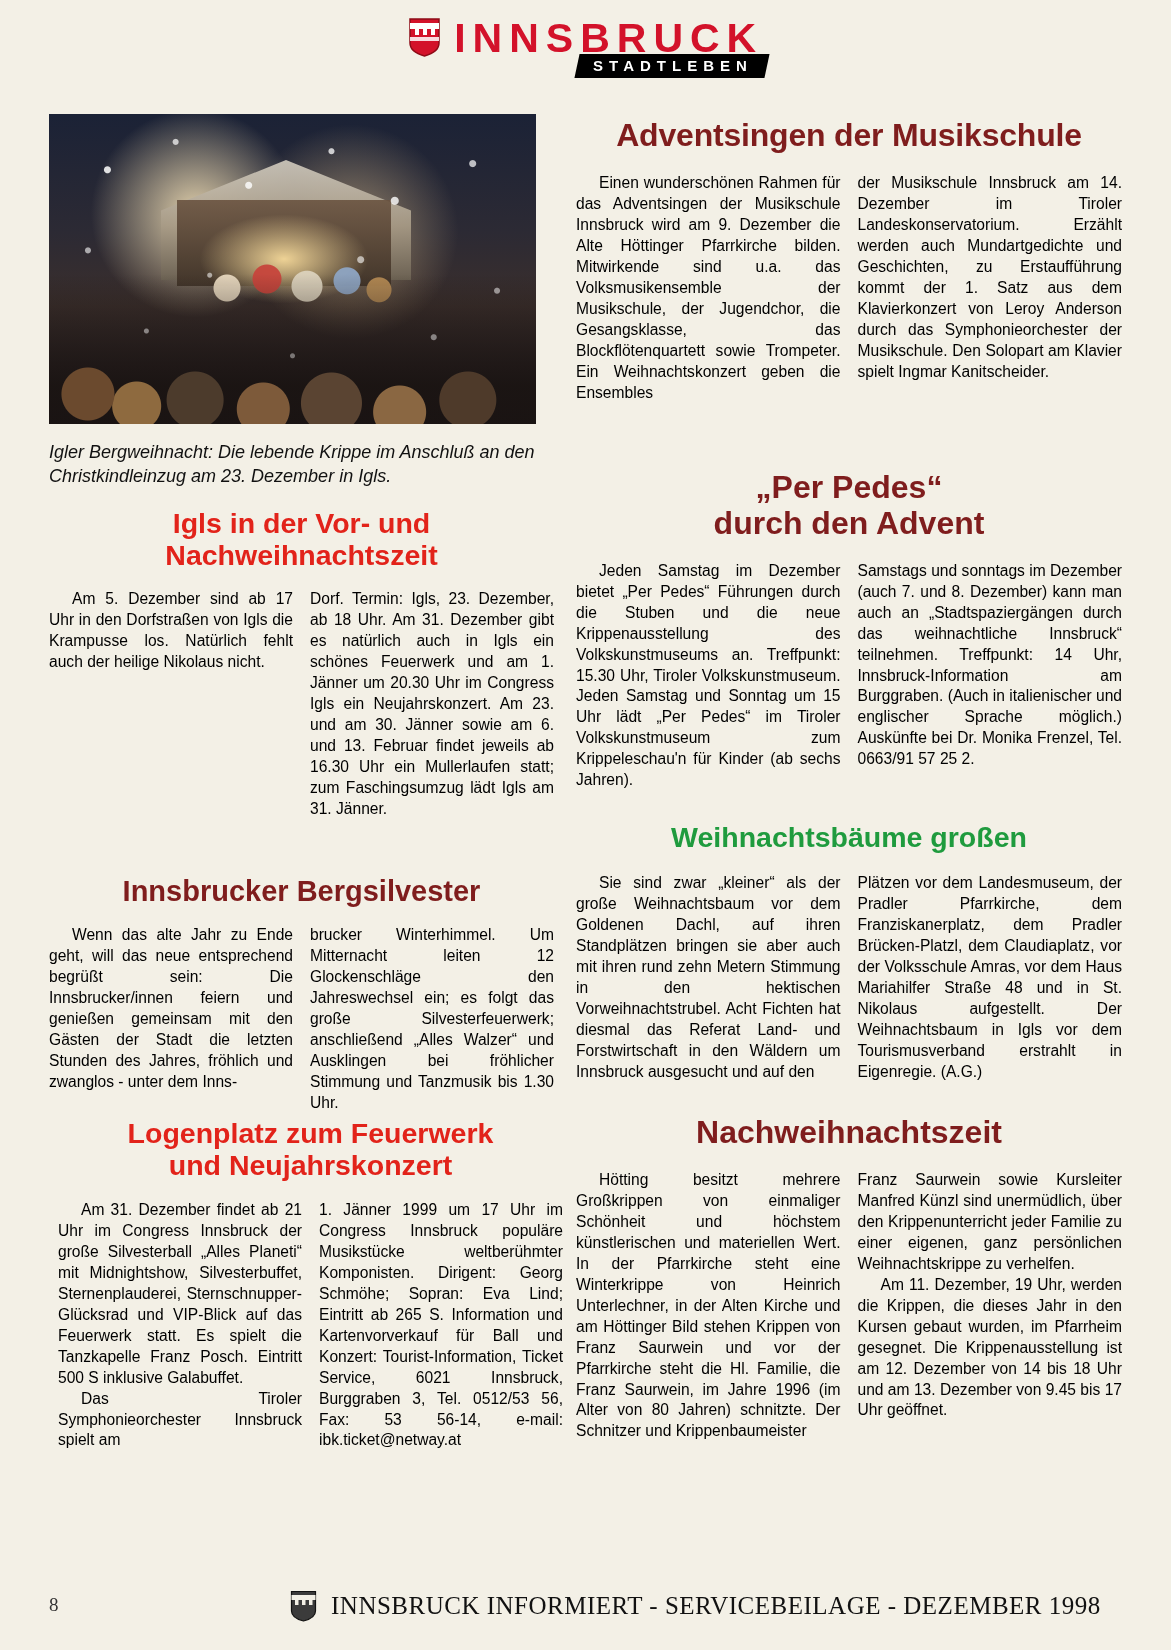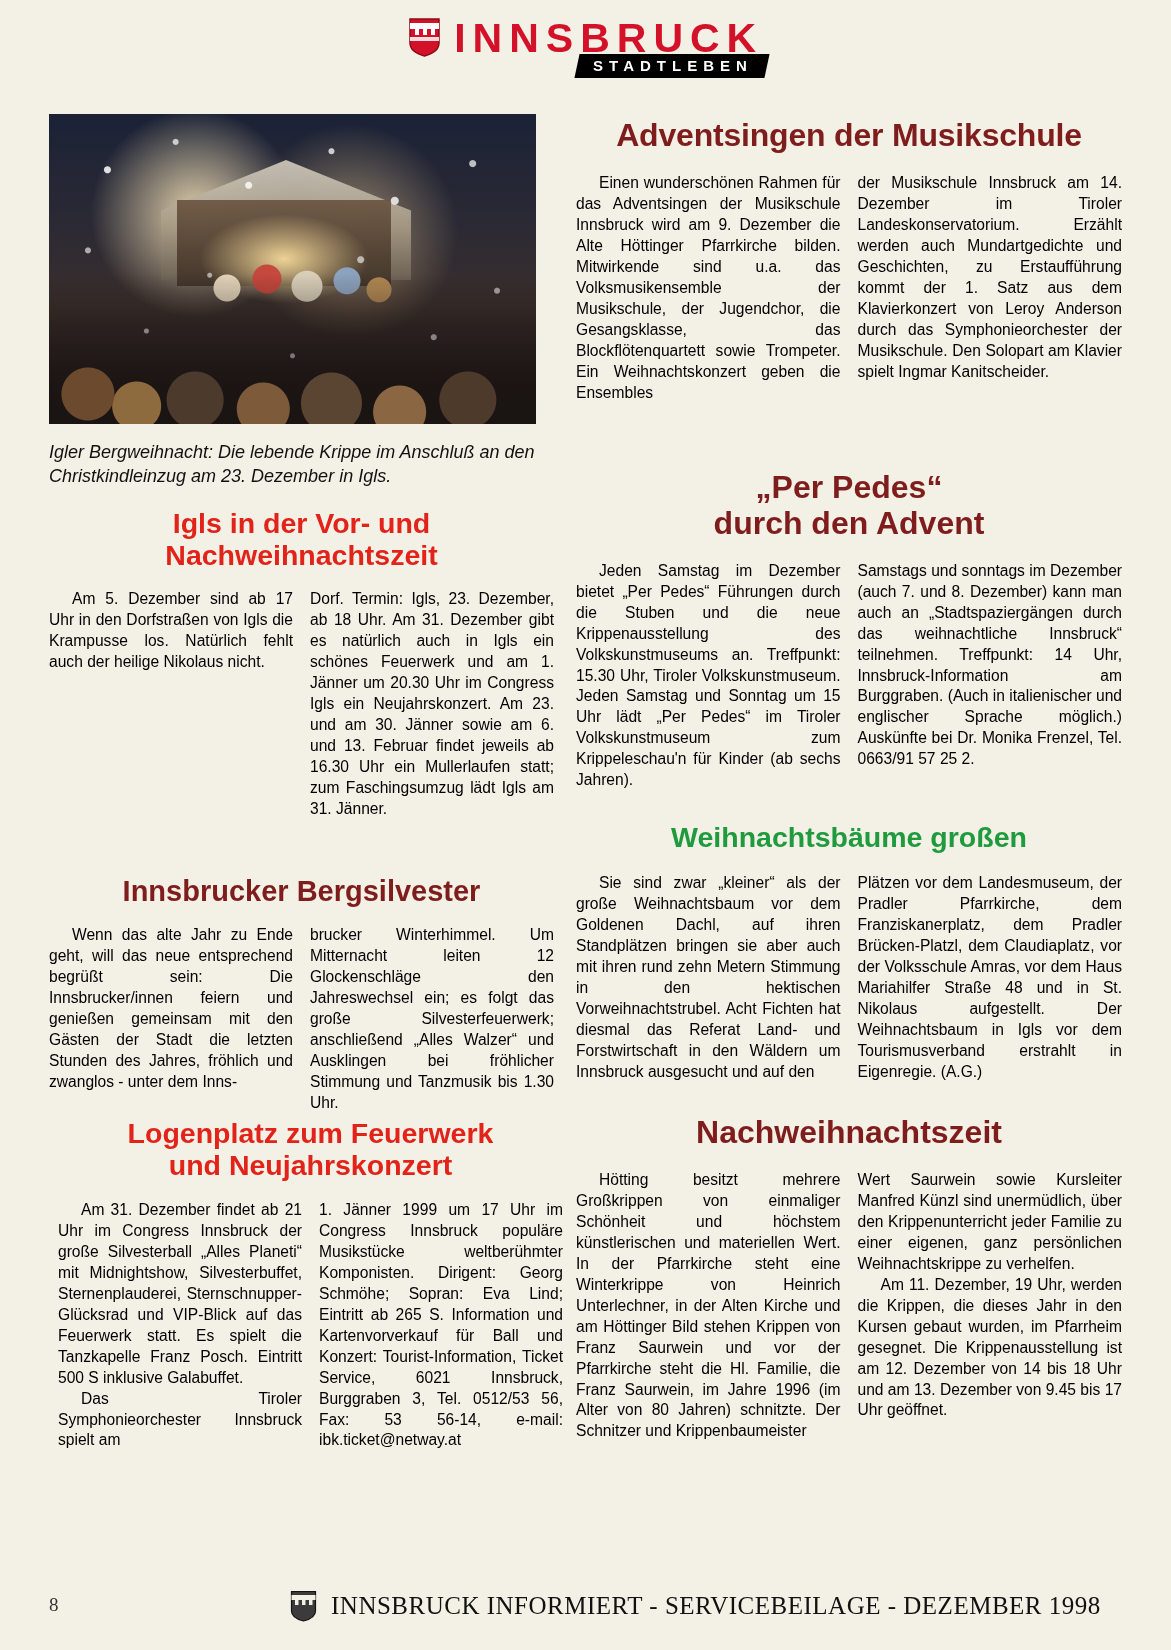--- a/index.html
+++ b/index.html
@@ -285,21 +285,21 @@
     </div>
   </div>
 
   <div class="col" style="left:576px; top:1115px; width:546px;">
     <h2 class="head head-black" style="font-size:32px;">Nachweihnachtszeit</h2>
     <div class="twocol body-text" style="margin-top:19px;">
       <div>
           <p class="first">Hötting besitzt mehrere Großkrippen von einmaliger Schönheit und höchstem künstlerischen und materiellen Wert. In der Pfarrkirche steht eine Winterkrippe von Heinrich Unterlechner, in der Alten Kirche und am Höttinger Bild stehen Krippen von Franz Saurwein und vor der Pfarrkirche steht die Hl. Familie, die Franz Saurwein, im Jahre 1996 (im Alter von 80 Jahren) schnitzte. Der Schnitzer und Krippenbaumeister</p>
         </div>
       <div>
-        <p style="text-indent:0">Wert Saurwein sowie Kursleiter Manfred Künzl sind unermüdlich, über den Krippenunterricht jeder Familie zu einer eigenen, ganz persönlichen Weihnachtskrippe zu verhelfen.</p>
+        <p style="text-indent:0">Franz Saurwein sowie Kursleiter Manfred Künzl sind unermüdlich, über den Krippenunterricht jeder Familie zu einer eigenen, ganz persönlichen Weihnachtskrippe zu verhelfen.</p>
         <p>Am 11. Dezember, 19 Uhr, werden die Krippen, die dieses Jahr in den Kursen gebaut wurden, im Pfarrheim gesegnet. Die Krippenausstellung ist am 12. Dezember von 14 bis 18 Uhr und am 13. Dezember von 9.45 bis 17 Uhr geöffnet.</p>
       </div>
     </div>
   </div>
 
   <div class="footer">
     <div class="pageno">8</div>
     <div class="footer-center">
       <span class="footer-crest">
         <svg viewBox="0 0 27 32" width="27" height="32">

